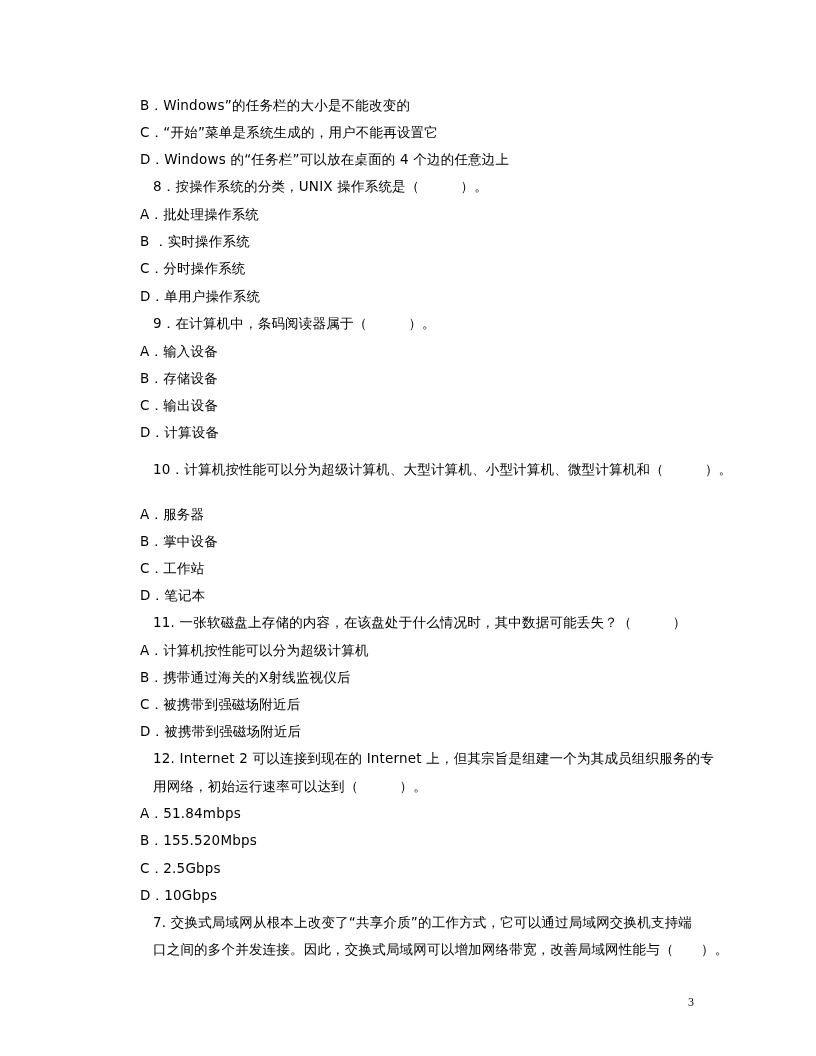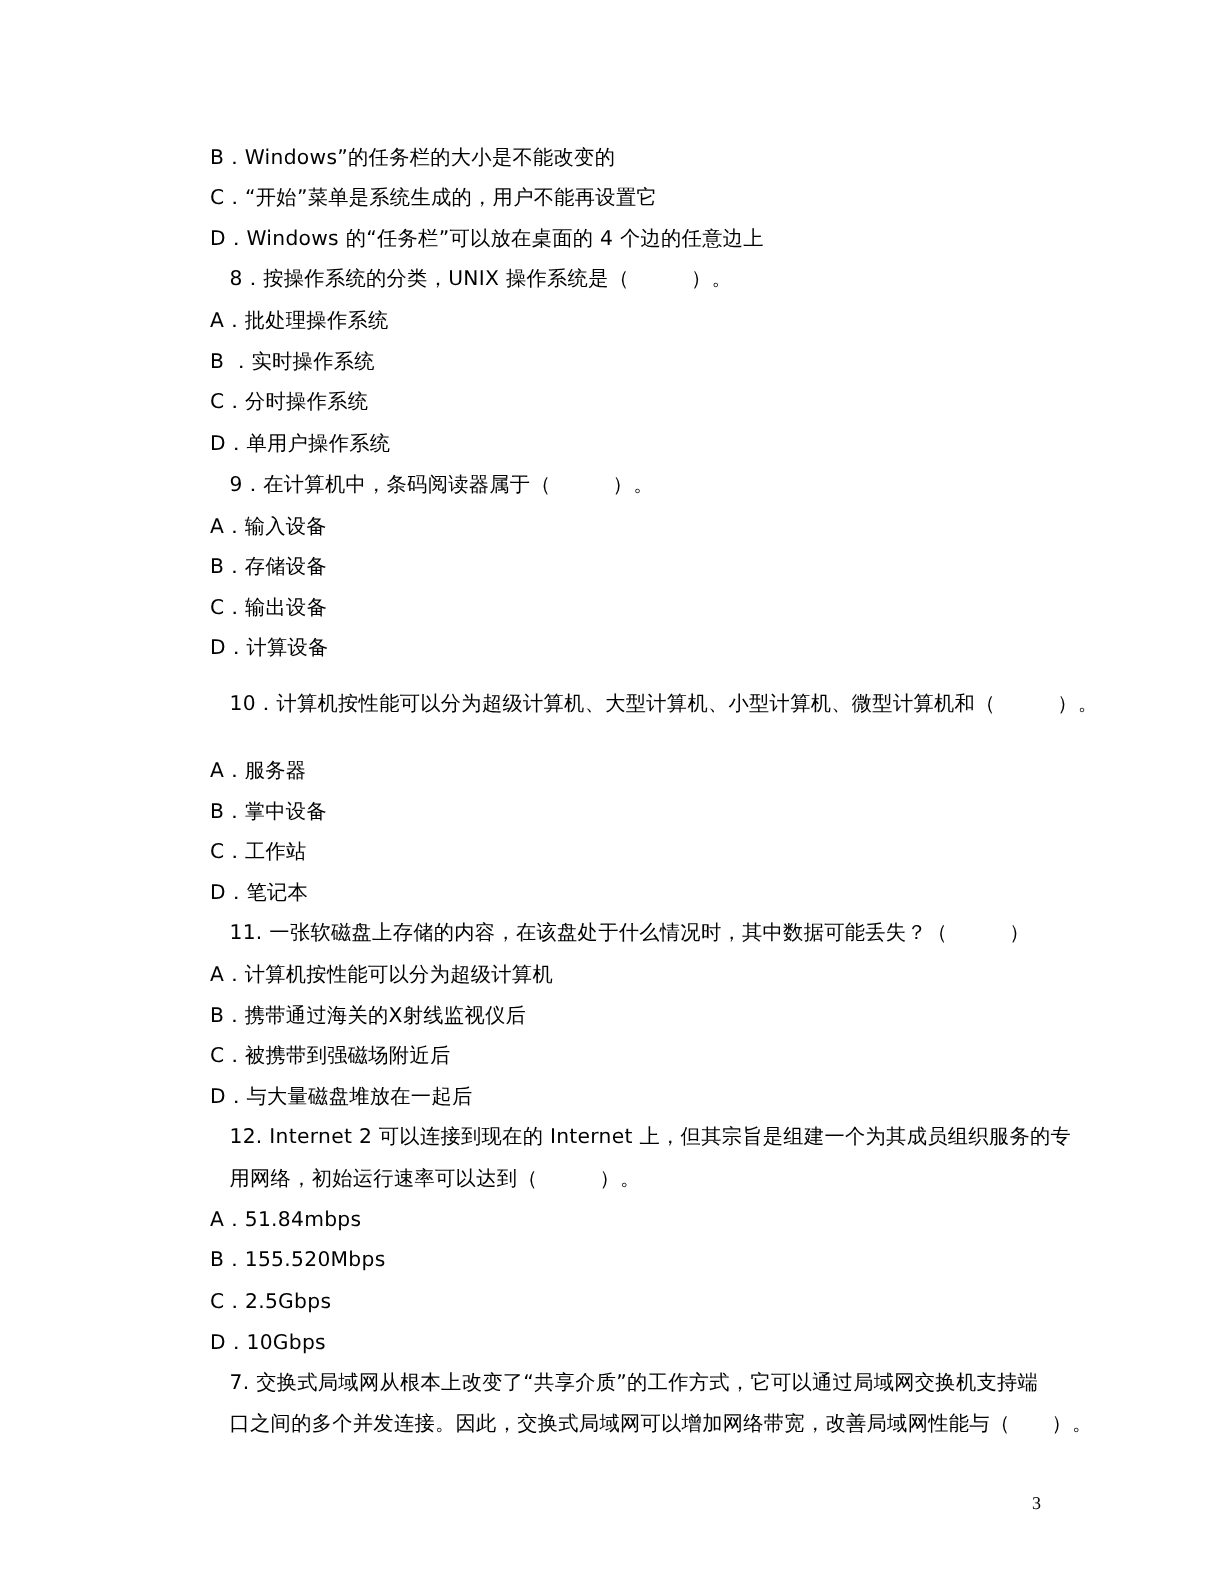--- a/index.html
+++ b/index.html
@@ -34,21 +34,21 @@
   <div class="line q" style="top:460px">10．计算机按性能可以分为超级计算机、大型计算机、小型计算机、微型计算机和（　　　）。</div>
   <div class="line opt" style="top:505px">A．服务器</div>
   <div class="line opt" style="top:532px">B．掌中设备</div>
   <div class="line opt" style="top:559px">C．工作站</div>
   <div class="line opt" style="top:586px">D．笔记本</div>
 
   <div class="line q" style="top:613px">11. 一张软磁盘上存储的内容，在该盘处于什么情况时，其中数据可能丢失？（　　　）</div>
   <div class="line opt" style="top:641px">A．计算机按性能可以分为超级计算机</div>
   <div class="line opt" style="top:668px">B．携带通过海关的X射线监视仪后</div>
   <div class="line opt" style="top:695px">C．被携带到强磁场附近后</div>
-  <div class="line opt" style="top:722px">D．与大量磁盘堆放在一起后</div>
+  <div class="line opt" style="top:722px">D．被携带到强磁场附近后</div>
 
   <div class="line q" style="top:749px">12.  Internet  2 可以连接到现在的 Internet 上，但其宗旨是组建一个为其成员组织服务的专</div>
   <div class="line q" style="top:777px">用网络，初始运行速率可以达到（　　　）。</div>
   <div class="line opt" style="top:804px">A．51.84mbps</div>
   <div class="line opt" style="top:831px">B．155.520Mbps</div>
   <div class="line opt" style="top:859px">C．2.5Gbps</div>
   <div class="line opt" style="top:886px">D．10Gbps</div>
 
   <div class="line q" style="top:913px">7.  交换式局域网从根本上改变了“共享介质”的工作方式，它可以通过局域网交换机支持端</div>
   <div class="line q" style="top:940px">口之间的多个并发连接。因此，交换式局域网可以增加网络带宽，改善局域网性能与（　　）。</div>

